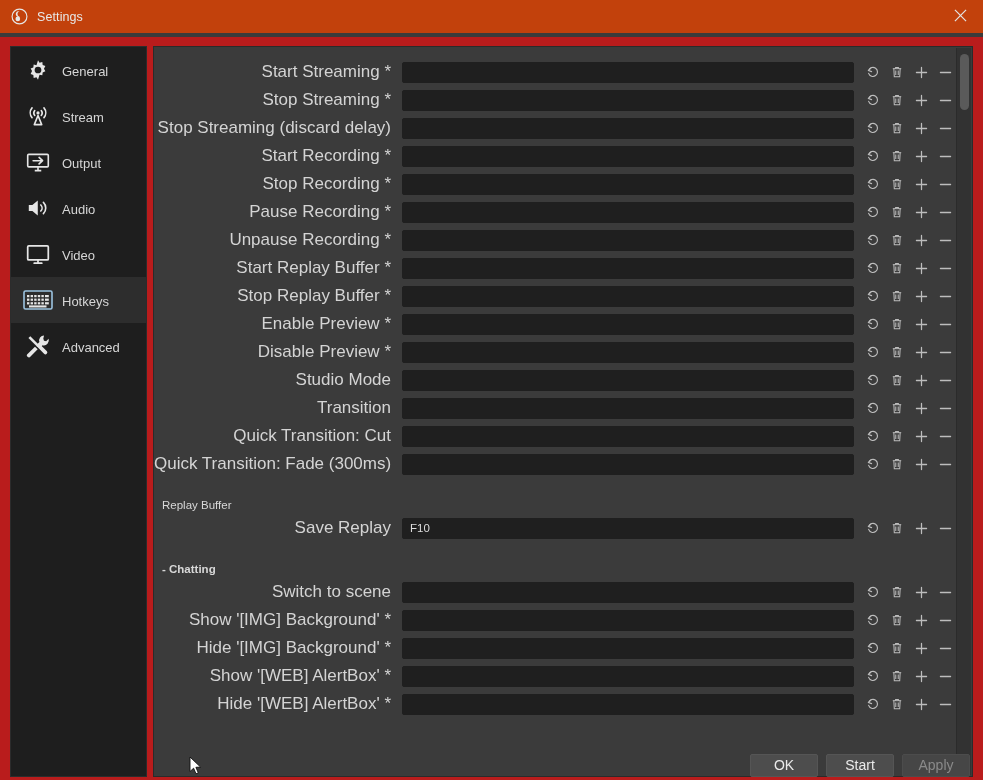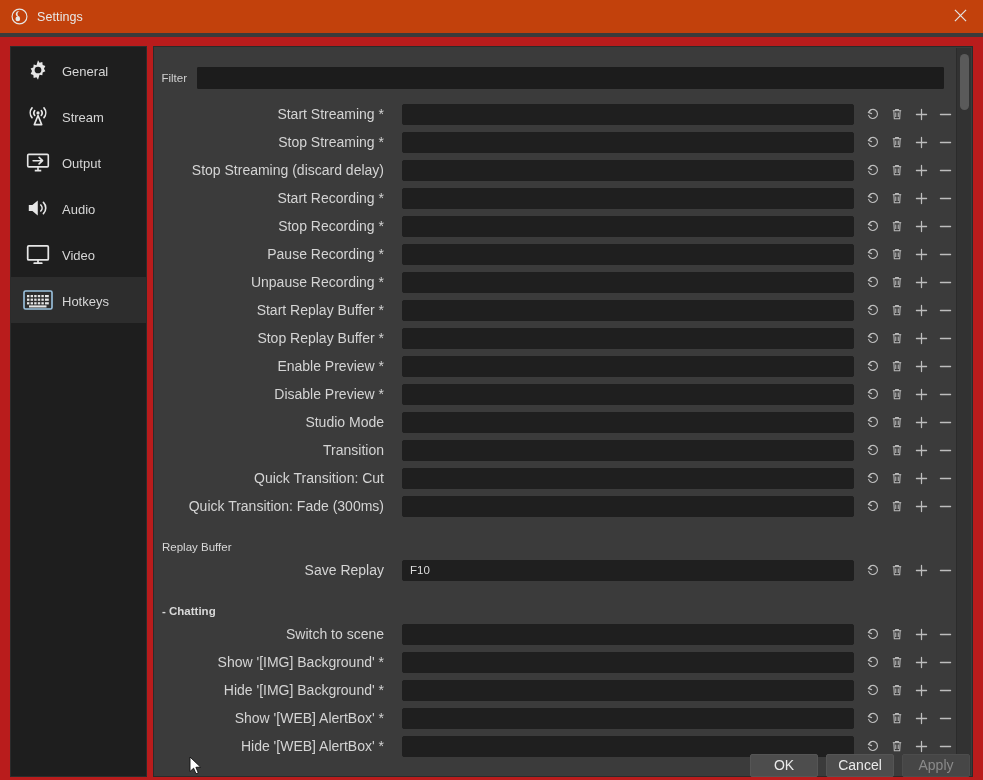--- a/index.html
+++ b/index.html
@@ -88,22 +88,22 @@
     border-radius: 1px;
   }
 
   
   .rows { margin-top: 11px; }
   .hk-row {
     display: flex; align-items: center; height: 28px;
   }
   .hk-label {
     width: 248px; flex: none; text-align: right;
-    color: #d4d4d4; font-size: 14px;
-    padding-right: 18px; white-space: nowrap; overflow: hidden;
+    color: #d4d4d4; font-size: 17px;
+    padding-right: 11px; white-space: nowrap; overflow: hidden;
   }
   .hk-label .star { color: #d4d4d4; }
   .hk-input {
     flex: 1 1 auto; height: 21px;
     background: #1f1f1f; border: 1px solid #1f1f1f;
     border-radius: 2px; color: #dcdcdc;
     font-size: 11.5px; display: flex; align-items: center;
     padding-left: 7px;
   }
   .hk-actions { display: flex; align-items: center; flex: none; margin-left: 7px; }
@@ -256,29 +256,37 @@
               <rect x="11.2" y="13.2" width="2.4" height="2.2"></rect>
               <rect x="14.8" y="13.2" width="2.4" height="2.2"></rect>
               <rect x="18.4" y="13.2" width="2.4" height="2.2"></rect>
               <rect x="22" y="13.2" width="3.8" height="2.2"></rect>
               <rect x="6" y="16.4" width="17.5" height="2.1"></rect>
             </g>
           </svg>
         </span>
         <span class="side-label">Hotkeys</span>
       </div>
+      <div class="side-item">
+        <span class="side-ico">
+          <svg viewBox="0 0 24 24" width="26" height="26" fill="#e6e6e6">
+            <path d="M3.2 4.6l1.7-1.7 8.3 8.3-1.7 1.7z"></path>
+            <path d="M10.6 12.1l2.4-2.4 7 7a1.7 1.7 0 11-2.4 2.4z"></path>
+            <path d="M20.4 3.1l-3.1 3.1 1.1 1.1 2.3-.8-.4 2.4-3.1 3.1-2.9-2.9 3.1-3.1 2.4-.4-.8 2.3z" opacity="0"></path>
+            <path d="M17.6 2.3a4.6 4.6 0 00-4.3 6.1l-2 2 2.9 2.9 2-2a4.6 4.6 0 005.6-5.9l-2.3 2.3-2-.6-.6-2z"></path>
+            <path d="M9.2 12.6L2.6 19.2a1.8 1.8 0 102.5 2.5l6.6-6.6z"></path>
+          </svg>
+        </span>
+        <span class="side-label">Advanced</span>
+      </div>
     </div>
 
   <div class="content">
     <div class="scrollport">
 
-      <div class="filter-row">
-        <div class="filter-label">Filter</div>
-        <div class="filter-input" title=""></div>
-      </div>
 
       <div class="rows" id="rows">
           <div class="hk-row">
             <div class="hk-label"><span>Start Streaming</span><span class="star"> *</span></div>
             <div class="hk-input"></div>
             <div class="hk-actions">
               <div class="act">
                 <span>
                   <svg viewBox="0 0 16 16" width="14" height="14" fill="none" stroke="#bdbdbd" stroke-width="1.3" stroke-linecap="round">
                     <path d="M3 6.2A5.2 5.2 0 113 9.6"></path>
@@ -1079,21 +1087,21 @@
         </div>
     </div>
 
     <div class="vscroll">
       <div class="vthumb"></div>
     </div>
   </div>
 
   <div class="footer">
     <div class="btn">OK</div>
-    <div class="btn">Cancel</div>
+    <div class="btn">Start</div>
     <div class="btn disabled">Apply</div>
   </div>
 
   <span class="cursor">
     <svg viewBox="0 0 14 20">
         <path d="M1 1 L1 15.5 L4.6 12.2 L7 17.8 L9.3 16.8 L6.9 11.3 L11.6 11.1 Z" fill="#ffffff" stroke="#111" stroke-width=".9"></path>
       </svg>
   </span>
 </div>
 

